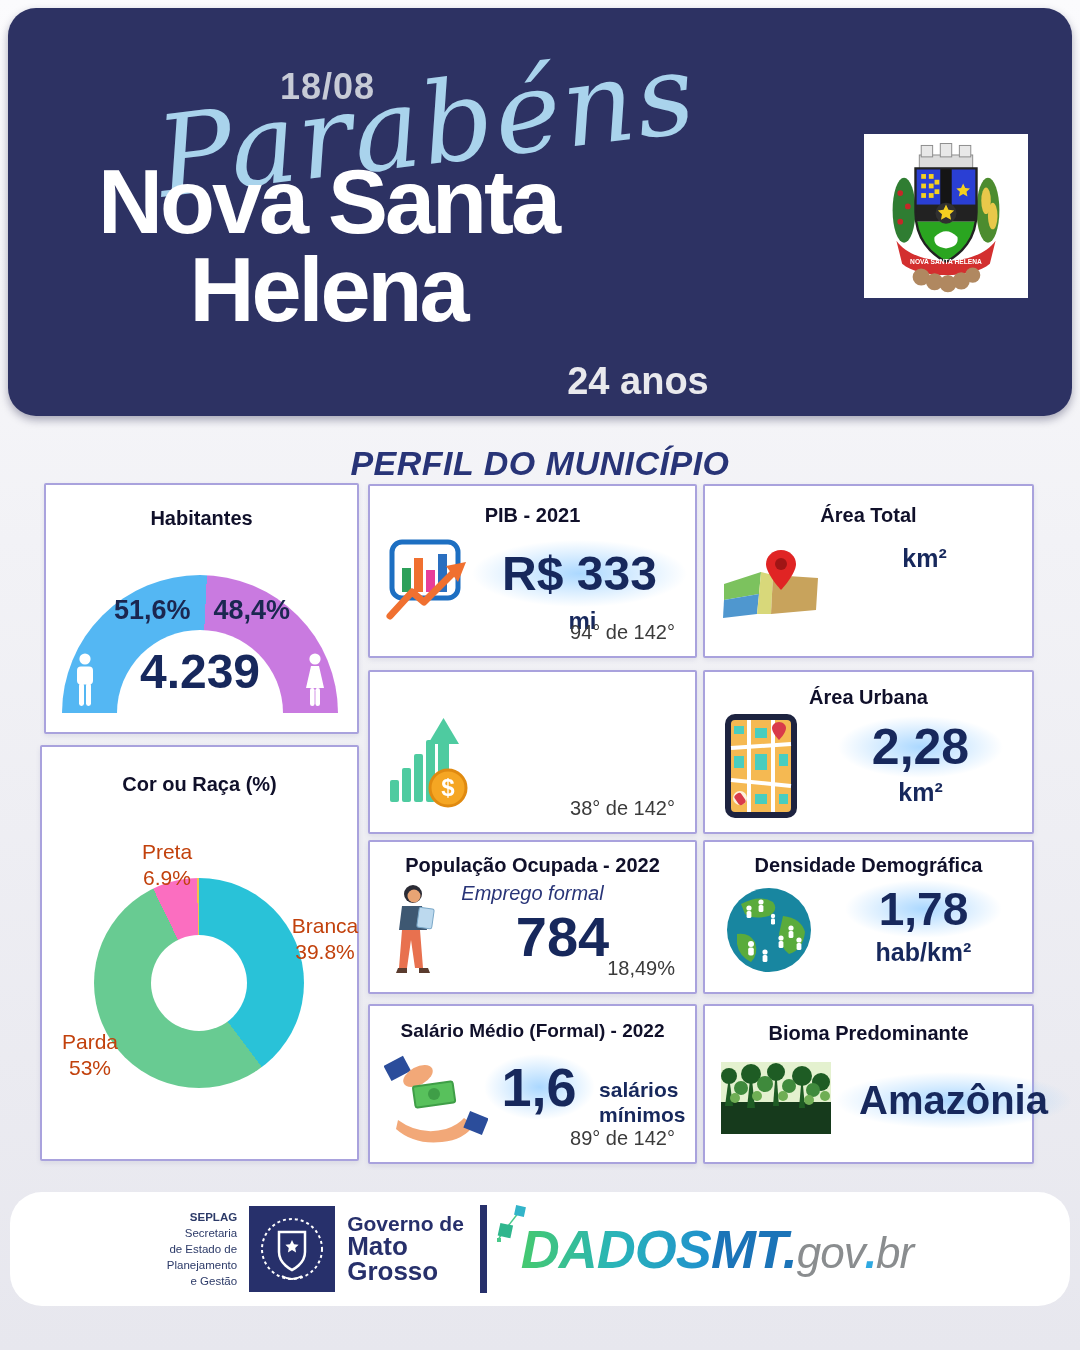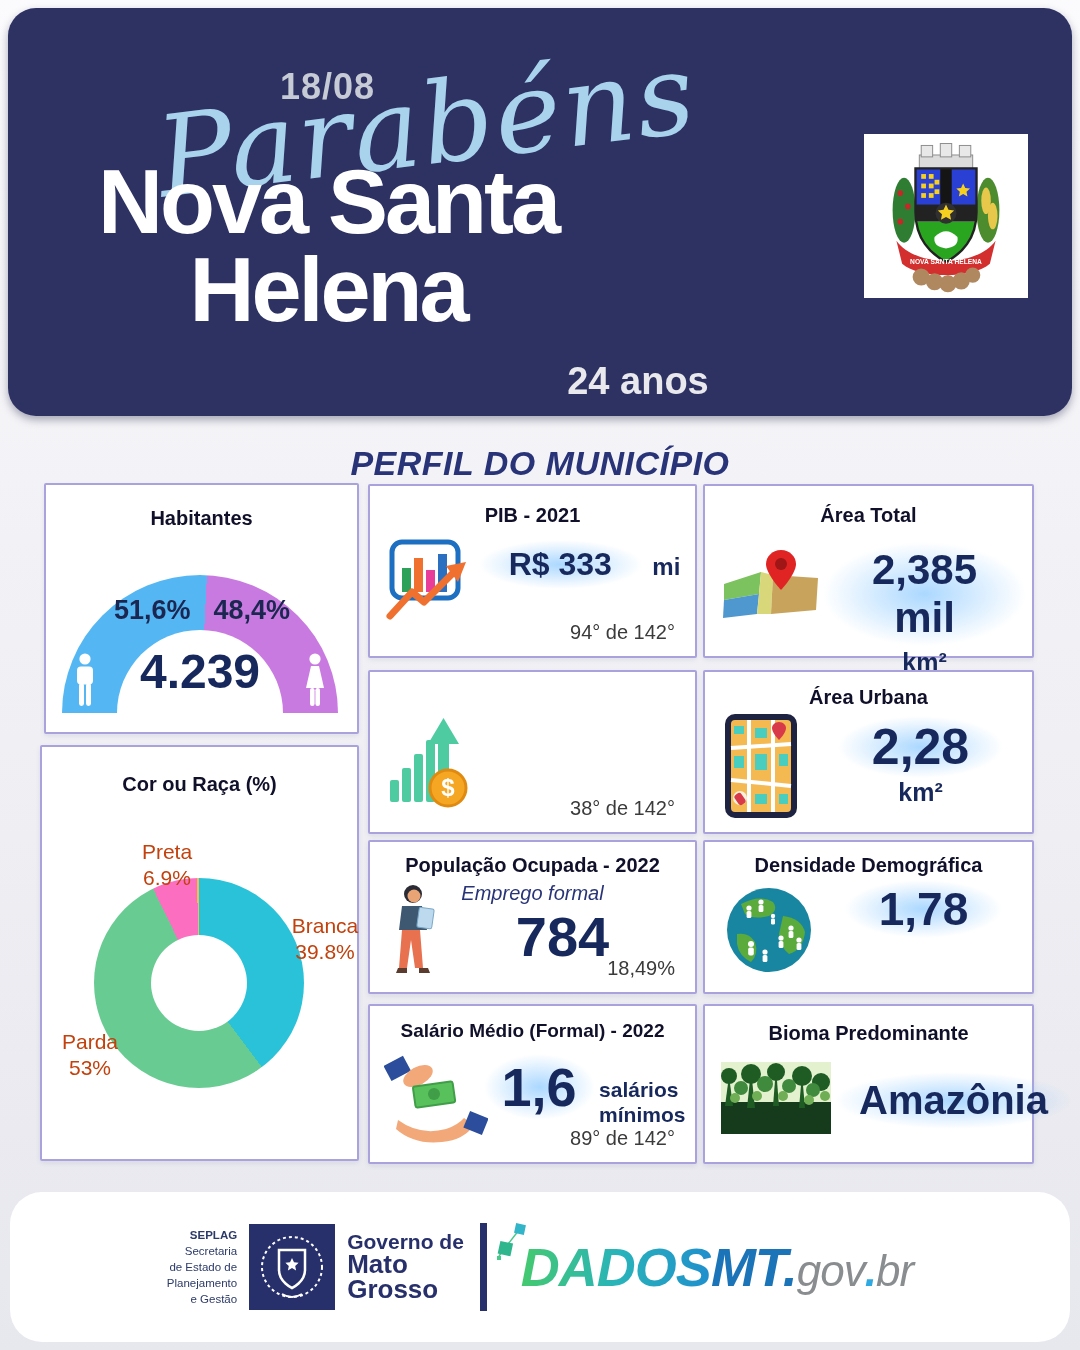--- a/index.html
+++ b/index.html
@@ -37,21 +37,21 @@
   .gauge-hole{position:absolute;left:55px;bottom:0;width:166px;height:83px;border-radius:166px 166px 0 0;background:#fff;}
   .gauge-pct{position:absolute;font-size:27px;font-weight:bold;color:#1b2750;}
   .gauge-total{position:absolute;left:0;right:0;bottom:14px;text-align:center;font-size:48px;font-weight:bold;color:#17285c;}
   .gender{position:absolute;bottom:4px;width:26px;height:56px;}
   
   .donut{position:absolute;left:52px;top:131px;width:210px;height:210px;border-radius:50%;}
   .donut::after{content:"";position:absolute;left:50%;top:50%;width:96px;height:96px;margin:-48px 0 0 -48px;
                 border-radius:50%;background:#fff;}
   .donut-label{position:absolute;text-align:center;font-size:21px;color:#c2410c;line-height:1.25;}
   
-  .footer{position:absolute;left:10px;top:1192px;width:1060px;height:150px;background:#fff;border-radius:32px;
+  .footer{position:absolute;left:10px;top:1192px;width:1060px;height:114px;background:#fff;border-radius:32px;
           display:flex;align-items:center;justify-content:center;}
   .seplag{font-size:11.5px;color:#2c3a68;text-align:right;line-height:1.4;margin-right:12px;}
   .gov-txt{color:#27306b;font-weight:bold;line-height:.95;margin-left:12px;}
   .gov-txt .g1{font-size:21px;}
   .gov-txt .g2{font-size:26px;}
   .nav-bar{width:7px;height:88px;background:#27306b;margin-left:16px;}
   .dados{margin-left:34px;position:relative;font-style:italic;font-weight:bold;letter-spacing:-1px;white-space:nowrap;}
   .dados .grad{font-size:54px;background:linear-gradient(90deg,#45c96f,#29b4b9,#1f8fcd);
                -webkit-background-clip:text;background-clip:text;color:transparent;}
   .dados .mt{font-size:54px;color:#1b74b8;}
@@ -178,21 +178,21 @@
     <svg style="position:absolute;left:14px;top:48px;" width="92" height="92" viewBox="0 0 92 92">
       <rect x="8" y="8" width="66" height="56" rx="10" fill="#ffffff" stroke="#1d6fc2" stroke-width="5"></rect>
       <rect x="18" y="34" width="9" height="24" fill="#2da05a"></rect>
       <rect x="30" y="24" width="9" height="34" fill="#f07030"></rect>
       <rect x="42" y="36" width="9" height="22" fill="#e83e9a"></rect>
       <rect x="54" y="20" width="9" height="38" fill="#2a6fc0"></rect>
       <polyline points="6,82 28,58 40,68 70,38" fill="none" stroke="#f07030" stroke-width="7" stroke-linecap="round" stroke-linejoin="round"></polyline>
       <polygon points="62,32 82,28 74,48" fill="#f07030"></polygon>
     </svg>
     <div style="position:absolute;left:100px;right:6px;top:54px;text-align:center;">
-      <span class="glow big-val" style="font-size:32px;">R$ 333</span>
+      <span class="glow big-val" style="font-size:48px;">R$ 333</span>
       <span class="unit-navy" style="font-size:24px;margin-left:6px;">mi</span>
     </div>
     <div class="rank">94° de 142°</div>
   </div>
 
   <div class="card" style="left:368px;top:670px;width:325px;height:160px;">
     <svg style="position:absolute;left:16px;top:42px;" width="88" height="96" viewBox="0 0 88 96">
       <g fill="#4ecba0">
         <rect x="4" y="66" width="9" height="22" rx="2"></rect>
         <rect x="16" y="54" width="9" height="34" rx="2"></rect>
@@ -247,21 +247,20 @@
     <div class="card-title" style="top:18px;">Área Total</div>
     <svg style="position:absolute;left:14px;top:62px;" width="104" height="80" viewBox="0 0 104 80">
       <polygon points="5,36 42,24 40,46 5,52" fill="#7cc25e"></polygon>
       <polygon points="5,52 40,46 38,66 4,70" fill="#4f97cf"></polygon>
       <polygon points="42,24 54,27 52,66 38,66 40,46" fill="#d8d87a"></polygon>
       <polygon points="54,27 99,30 97,62 52,66" fill="#c8a35c"></polygon>
       <path d="M62 2 c-9 0 -15 7 -15 14 c0 10 15 26 15 26 s15 -16 15 -26 c0 -7 -6 -14 -15 -14 Z" fill="#e02424"></path>
       <circle cx="62" cy="16" r="6" fill="#a01515"></circle>
     </svg>
     <div style="position:absolute;left:118px;right:6px;top:56px;text-align:center;">
-      <span class="glow big-val" style="font-size:42px;padding:4px 20px;">2,385 mil</span>
       <div class="unit-navy" style="font-size:25px;margin-top:2px;">km²</div>
     </div>
   </div>
 
   <div class="card" style="left:703px;top:670px;width:327px;height:160px;">
     <div class="card-title" style="top:14px;">Área Urbana</div>
     <svg style="position:absolute;left:20px;top:42px;" width="72" height="104" viewBox="0 0 72 104">
       <rect x="3" y="3" width="66" height="98" rx="7" fill="#f5b952" stroke="#1d2340" stroke-width="6"></rect>
       <g stroke="#ffffff" stroke-width="4">
         <line x1="24" y1="6" x2="24" y2="98"></line>
@@ -325,20 +324,21 @@
             <rect x="-2.4" y="3" width="4.8" height="7" rx="1.6"></rect>
           </g>
         <g transform="translate(52,34)">
             <circle cx="0" cy="0" r="2.2"></circle>
             <rect x="-2" y="2.6" width="4" height="6" rx="1.4"></rect>
           </g>
       </g>
     </svg>
     <div style="position:absolute;left:116px;right:6px;top:38px;text-align:center;">
       <span class="glow big-val" style="font-size:46px;padding:2px 34px;">1,78</span>
+      <div class="unit-navy" style="font-size:25px;">hab/km²</div>
     </div>
   </div>
 
   <div class="card" style="left:703px;top:1004px;width:327px;height:156px;">
     <div class="card-title" style="top:16px;">Bioma Predominante</div>
     <svg style="position:absolute;left:16px;top:56px;" width="110" height="72" viewBox="0 0 110 72">
       <rect x="0" y="0" width="110" height="72" fill="#e4f1cf"></rect>
       <rect x="0" y="40" width="110" height="32" fill="#163a1c"></rect>
       <g fill="#1e5c24">
         <polygon points="12,44 4,44 8,14"></polygon>

